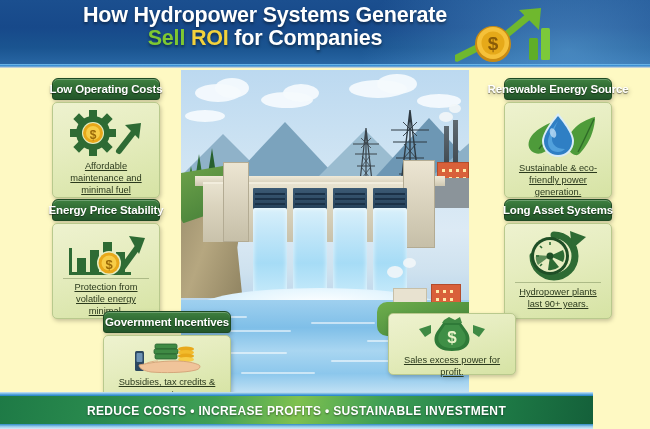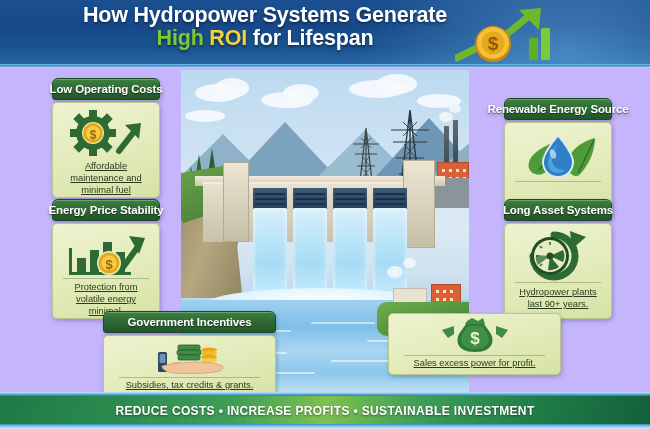--- a/index.html
+++ b/index.html
@@ -2,21 +2,21 @@
 <html><head>
 <meta charset="utf-8">
 <style>
   * { margin:0; padding:0; box-sizing:border-box; }
   html,body { width:650px; height:429px; overflow:hidden; }
   body {
     font-family:"Liberation Sans", sans-serif;
     background:#f1eee6;
     position:relative;
   }
-  #stage { position:absolute; inset:0; width:650px; height:429px; background:#c4b5fd; overflow:hidden; }
+  #stage { position:absolute; inset:0; width:650px; height:429px; background:#fef9c3; overflow:hidden; }
 
   
   .header {
     position:absolute; left:0; top:0; width:650px; height:68px;
     background:linear-gradient(180deg,#1b4f8f 0%, #17498a 40%, #1a5490 70%, #2b6aa8 100%);
     overflow:hidden;
   }
   .header:after{
     content:""; position:absolute; left:0; right:0; bottom:0; height:4px;
     background:linear-gradient(180deg,#7fc4ef 0%, #2f86cf 45%, #e9e6dc 100%);
@@ -139,35 +139,35 @@
   .card-desc{
     text-align:center; color:#2b3a1d; font-size:9.3px; line-height:1.28;
     padding:3px 6px 0; font-weight:500;text-decoration:underline;
   }
 
   .card.side{ width:140px;padding-left:32px; }
   .card.side .card-body{ height:96px; padding-top:6px; }
   .card.side .card-icon{ height:52px; }
   .card.side .card-desc{ padding-top:4px; }
 
-  .card.bottom{ width:173px; }
+  .card.bottom{ width:128px; }
   .card.bottom .card-body{ height:62px; padding-top:3px; }
   .card.bottom .card-icon{ height:38px; }
   .card.bottom .card-desc{ padding-top:2px; }
 
   #card-low   { left:20px;  top:78px;  }
   #card-price { left:20px;  top:199px; }
-  #card-renew { left:472px; top:78px;margin-top:20px;  }
+  #card-renew { left:472px; top:78px;  }
   #card-life  { left:472px; top:199px; }
   #card-gov   { left:103px; top:311px; }
   #card-sales { left:388px; top:311px; }
 
   
   .footer{
-    position:absolute; left:0; bottom:0; width:650px; height:37px;
+    position:absolute; left:0; bottom:0; width:593px; height:37px;
     background:linear-gradient(100deg,#1e7a46 0%, #2a8b4e 18%, #3f9f55 36%, #7fc14f 50%, #3f9f55 64%, #1f7d47 82%, #14603a 100%);
     overflow:hidden;
   }
   .footer:before{
     content:""; position:absolute; left:0; right:0; top:0; height:4px;
     background:linear-gradient(180deg,#cfe7f5 0%, #57a6dc 60%, #1f7fc4 100%);
   }
   .footer:after{
     content:""; position:absolute; left:0; right:0; bottom:0; height:5px;
     background:linear-gradient(180deg,#2f8ac6 0%, #9fd0ec 55%, #d6e9f6 100%);
@@ -182,23 +182,23 @@
 <body>
 
 <div id="stage">
 
   <div class="header">
     <div class="hdr-glow"></div>
 
     <div class="title-wrap">
       <div class="t-line1">How Hydropower Systems Generate</div>
       <div class="t-line2">
-        <span class="t-high">High</span>
+        <span class="t-high">Sell</span>
         <span class="t-roi">ROI</span>
-        <span>for Lifespan</span>
+        <span>for Companies</span>
       </div>
     </div>
 
     <div class="hdr-badge">
       <svg width="110" height="62" viewBox="0 0 110 62">
         <path d="M2 54 L30 40 L52 30 L74 12" stroke="#6fb82e" stroke-width="7" fill="none" stroke-linecap="round"></path>
         <path d="M64 6 L86 4 L84 26 Z" fill="#6fb82e"></path>
         <rect x="74" y="34" width="9" height="22" rx="1.5" fill="#5fae28"></rect>
         <rect x="86" y="24" width="9" height="32" rx="1.5" fill="#7cc93a"></rect>
         <g>
@@ -402,20 +402,21 @@
           <path d="M24 40 C30 32 38 22 47 13" stroke="#2f6b28" stroke-width="1.4" fill="none"></path>
           <path d="M60 46 C50 42 50 30 58 21 C64 14 72 10 80 8 C80 18 76 30 70 38 C66 43 64 47 60 46 Z" fill="#4e9b3a"></path>
           <path d="M63 43 C68 34 73 22 79 10" stroke="#2f6b28" stroke-width="1.4" fill="none"></path>
           <path d="M43 4 C43 4 27 22 27 32 C27 41 34 48 43 48 C52 48 59 41 59 32 C59 22 43 4 43 4 Z" fill="#d9ecf8"></path>
           <path d="M43 7 C43 7 29 23 29 32 C29 40 35 46 43 46 C51 46 57 40 57 32 C57 23 43 7 43 7 Z" fill="#2f7fc4"></path>
           <path d="M43 12 C43 12 33 25 33 33 C33 39 37 43 43 43 C46 43 48 42 50 40 C42 40 37 36 37 30 C37 24 43 12 43 12 Z" fill="#57a7e0" opacity=".85"></path>
           <ellipse cx="38" cy="24" rx="3" ry="5" fill="#bcdcf5" opacity=".8" transform="rotate(-20 38 24)"></ellipse>
         </svg>
       </div>
       <div class="card-divider"></div>
+      <div class="card-desc">Sustainable &amp; eco-friendly power generation.</div>
     </div>
   </div>
 
   <div class="card side" id="card-life">
     <div class="card-head">
       <span>Long Asset Systems</span>
     </div>
     <div class="card-body">
       <div class="card-icon">
         <svg width="80" height="50" viewBox="0 0 80 50">

